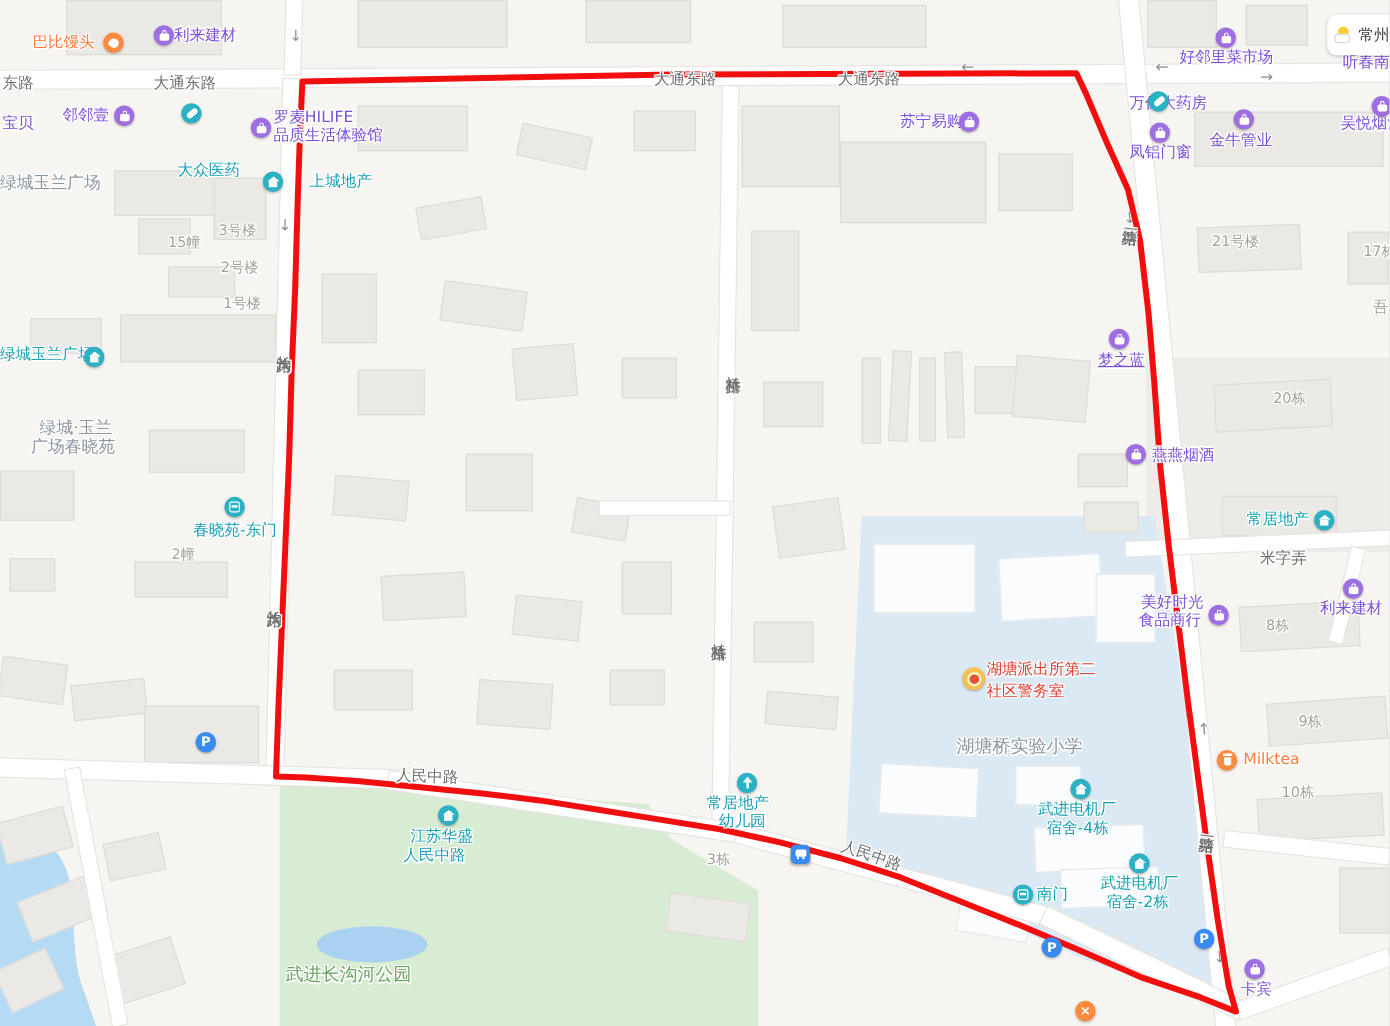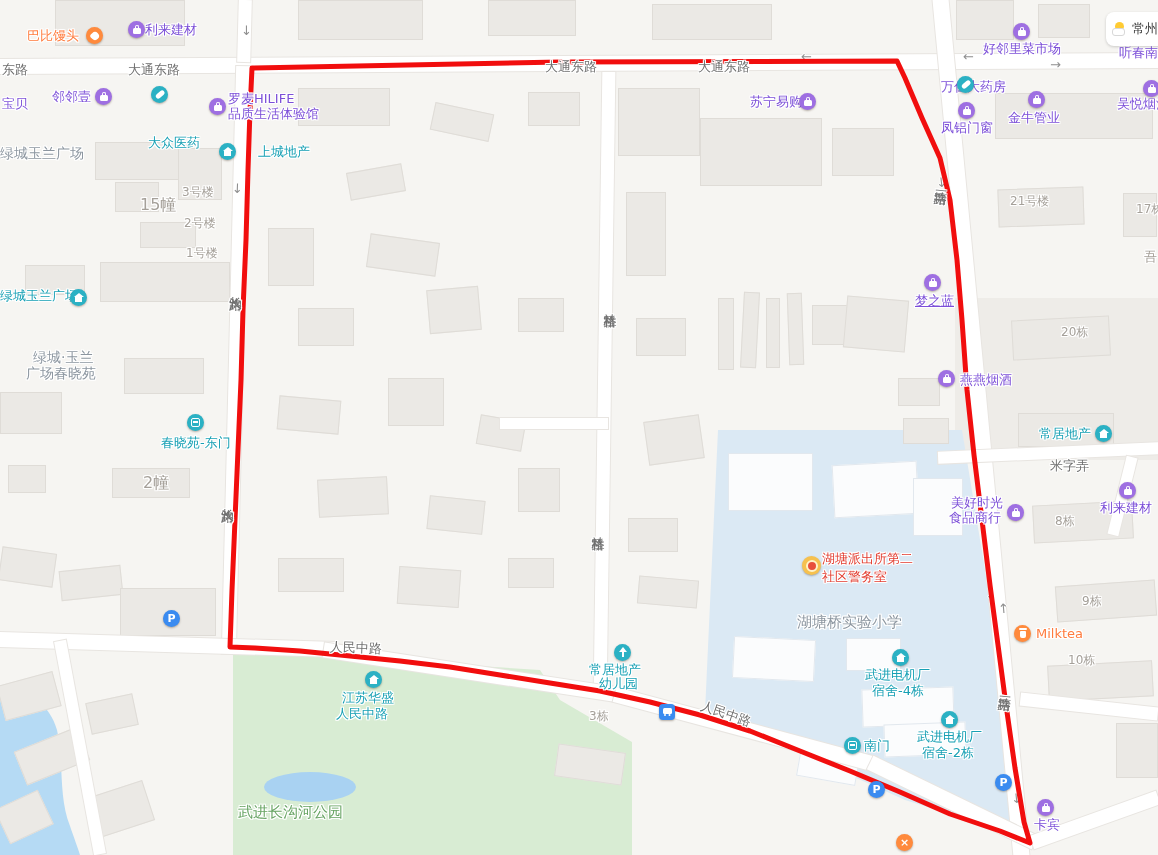--- a/index.html
+++ b/index.html
@@ -180,24 +180,24 @@
     <div class="lbl c-road v" style="left: 228px; top: 286px; transform: rotate(2deg);">长沟路</div>
     <div class="lbl c-road v" style="left: 220px; top: 498px; transform: rotate(2deg);">长沟路</div>
     <div class="lbl c-road v" style="left: 602px; top: 303px;">社桥路</div>
     <div class="lbl c-road v" style="left: 590px; top: 526px;">社桥路</div>
     <div class="lbl c-road v" style="left: 934px; top: 180px; transform: rotate(6deg);">三塘路</div>
     <div class="lbl c-road v" style="left: 998px; top: 686px; transform: rotate(6deg);">三塘路</div>
     <div class="lbl c-road" style="left: 330px; top: 640px; transform: rotate(2deg);">人民中路</div>
     <div class="lbl c-road" style="left: 700px; top: 706px; transform: rotate(19deg);">人民中路</div>
     <div class="lbl c-road" style="left: 1050px; top: 458px;">米字弄</div>
     <div class="lbl c-bldg" style="left: 182px; top: 185px; font-size: 12px;">3号楼</div>
-    <div class="lbl c-bldg" style="left: 140px; top: 195px; font-size: 16px;">15幢</div>
+    <div class="lbl c-bldg" style="left: 140px; top: 195px; font-size: 12px;">15幢</div>
     <div class="lbl c-bldg" style="left: 184px; top: 216px; font-size: 12px;">2号楼</div>
     <div class="lbl c-bldg" style="left: 186px; top: 246px; font-size: 12px;">1号楼</div>
-    <div class="lbl c-bldg" style="left: 143px; top: 473px; font-size: 16px;">2幢</div>
+    <div class="lbl c-bldg" style="left: 143px; top: 455px; font-size: 12px;">2幢</div>
     <div class="lbl c-bldg" style="left: 1010px; top: 194px; font-size: 12px;">21号楼</div>
     <div class="lbl c-bldg" style="left: 1136px; top: 202px; font-size: 12px;">17栋</div>
     <div class="lbl c-bldg" style="left: 1144px; top: 249px; font-size: 13px;">吾</div>
     <div class="lbl c-bldg" style="left: 1061px; top: 325px; font-size: 12px;">20栋</div>
     <div class="lbl c-bldg" style="left: 1055px; top: 514px; font-size: 12px;">8栋</div>
     <div class="lbl c-bldg" style="left: 1082px; top: 594px; font-size: 12px;">9栋</div>
     <div class="lbl c-bldg" style="left: 1068px; top: 653px; font-size: 12px;">10栋</div>
     <div class="lbl c-bldg" style="left: 589px; top: 709px; font-size: 12px;">3栋</div>
     <div class="lbl c-area" style="left: 0px; top: 145px; font-size: 14px;">绿城玉兰广场</div>
     <div class="lbl c-area" style="left: 33px; top: 349px; font-size: 14px;">绿城·玉兰</div>

